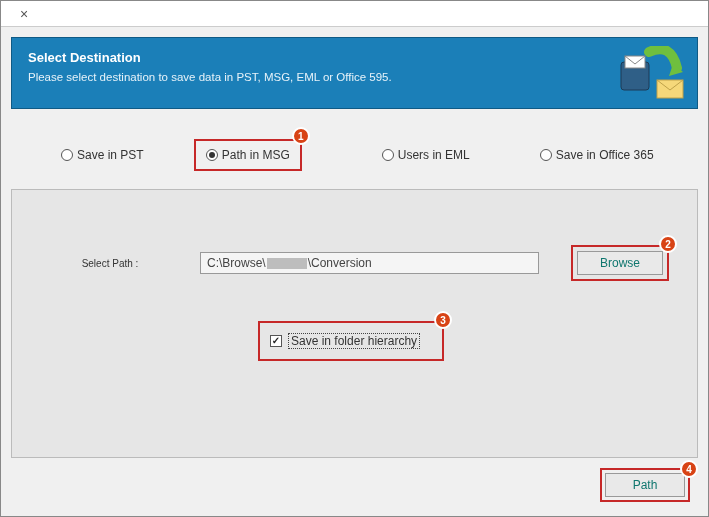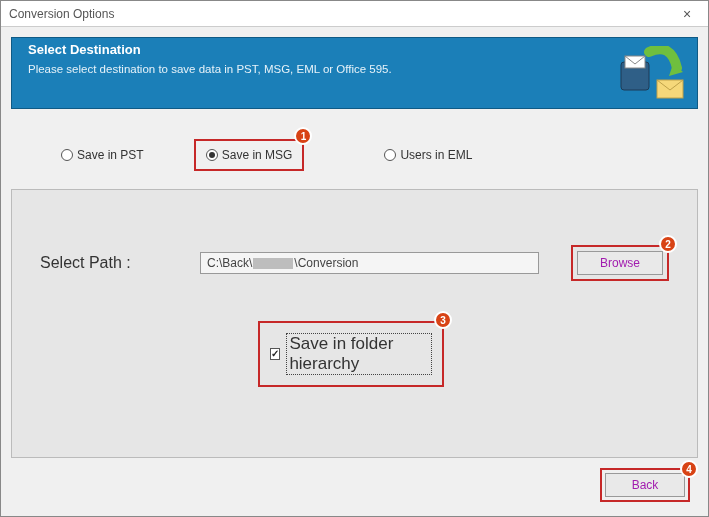--- a/index.html
+++ b/index.html
@@ -41,21 +41,21 @@
     padding: 10px 10px 0 10px;
     display: flex;
     flex-direction: column;
   }
   .header-box {
     background: #1b7fb8;
     color: #fff;
     border: 1px solid #0f5a85;
     height: 72px;
     position: relative;
-    padding: 4px 100px 10px 16px;
+    padding: 12px 100px 10px 16px;
   }
   .header-box .h-title {
     font-size: 13px;
     font-weight: 600;
     margin-bottom: 6px;
   }
   .header-box .h-sub {
     font-size: 11.5px;
     color: #e6f2f9;
   }
@@ -123,22 +123,22 @@
     padding: 55px 28px 0 28px;
     position: relative;
   }
   .path-row {
     display: flex;
     align-items: center;
     gap: 20px;
   }
   .path-label {
     width: 140px;
-    text-align: left;
-    font-size: 16px;
+    text-align: center;
+    font-size: 10px;
   }
   .path-input {
     flex: 1;
     height: 22px;
     border: 1px solid #999;
     background: #f5f5f5;
     font-size: 12px;
     padding: 2px 6px;
     color: #444;
     position: relative;
@@ -158,21 +158,21 @@
   }
   .btn {
     display: inline-flex;
     align-items: center;
     justify-content: center;
     min-width: 80px;
     height: 24px;
     border: 1px solid #999;
     background: #e9e9e9;
     font-size: 12px;
-    color: #a21caf;
+    color: #0f766e;
     cursor: pointer;
     padding: 0 10px;
   }
   .check-row {
     margin-top: 40px;
     margin-left: 218px;
     display: flex;
     align-items: center;
     gap: 6px;
     padding: 10px 10px;
@@ -184,40 +184,39 @@
     border: 1px solid #555;
     background: #fff;
     display: inline-flex;
     align-items: center;
     justify-content: center;
     font-size: 10px;
     line-height: 1;
   }
   .checkbox::after { content: "✓"; color: #222; font-weight: bold; }
   .chk-label {
-    font-size: 17px;
+    font-size: 12px;
     border: 1px dotted #444;
     padding: 0 2px;
   }
   .footer {
     padding: 10px 18px 14px 10px;
     display: flex;
     justify-content: flex-end;
     gap: 8px;
     align-items: center;
   }
   .save-wrap { position: relative; }
 </style>
 </head>
 <body>
 
 <div class="window">
 
   <div class="titlebar">
-    <span class="title">Conversion Options</span>
     <span class="close-x">×</span>
   </div>
 
   <div class="content">
 
     <div class="header-box">
       <div class="h-title">Select Destination</div>
       <div class="h-sub">Please select destination to save data in PST, MSG, EML or Office 595.</div>
       <div class="header-icon">
         <svg viewBox="0 0 70 55" width="70" height="55">
@@ -233,36 +232,40 @@
     </div>
 
     <div class="options-row">
       <div class="radio-item">
         <span class="radio-mark"></span>
         <span>Save in PST</span>
       </div>
       <div style="width:40px"></div>
       <div class="radio-item hl-red" style="position:relative">
         <span class="radio-mark selected"></span>
-        <span>Save in MSG</span>
+        <span>Path in MSG</span>
         <span class="badge" style="top:-14px;right:-10px">1</span>
       </div>
       <div style="width:70px"></div>
       <div class="radio-item">
         <span class="radio-mark"></span>
         <span>Users in EML</span>
       </div>
       <div style="width:50px"></div>
+      <div class="radio-item">
+        <span class="radio-mark"></span>
+        <span>Save in Office 365</span>
+      </div>
     </div>
 
     <div class="panel">
       <div class="path-row">
         <div class="path-label">Select Path :</div>
         <div class="path-input">
-          <span>C:\Back\</span>
+          <span>C:\Browse\</span>
             <span class="redact"></span>
             <span>\Conversion</span>
         </div>
         <div class="browse-wrap hl-red" style="position:relative;padding:4px">
           <span class="btn" style="min-width:86px">
             <span>Browse</span>
           </span>
           <span class="badge" style="top:-12px;right:-10px">2</span>
         </div>
       </div>
@@ -272,19 +275,19 @@
         <span class="chk-label">Save in folder hierarchy</span>
         <span class="badge" style="top:-12px;right:-10px">3</span>
       </div>
     </div>
 
   </div>
 
   <div class="footer">
     <span class="save-wrap hl-red" style="padding:3px">
       <span class="btn">
-        <span>Back</span>
+        <span>Path</span>
       </span>
       <span class="badge" style="top:-10px;right:-10px">4</span>
     </span>
   </div>
 
 </div>
 
 </body></html>

